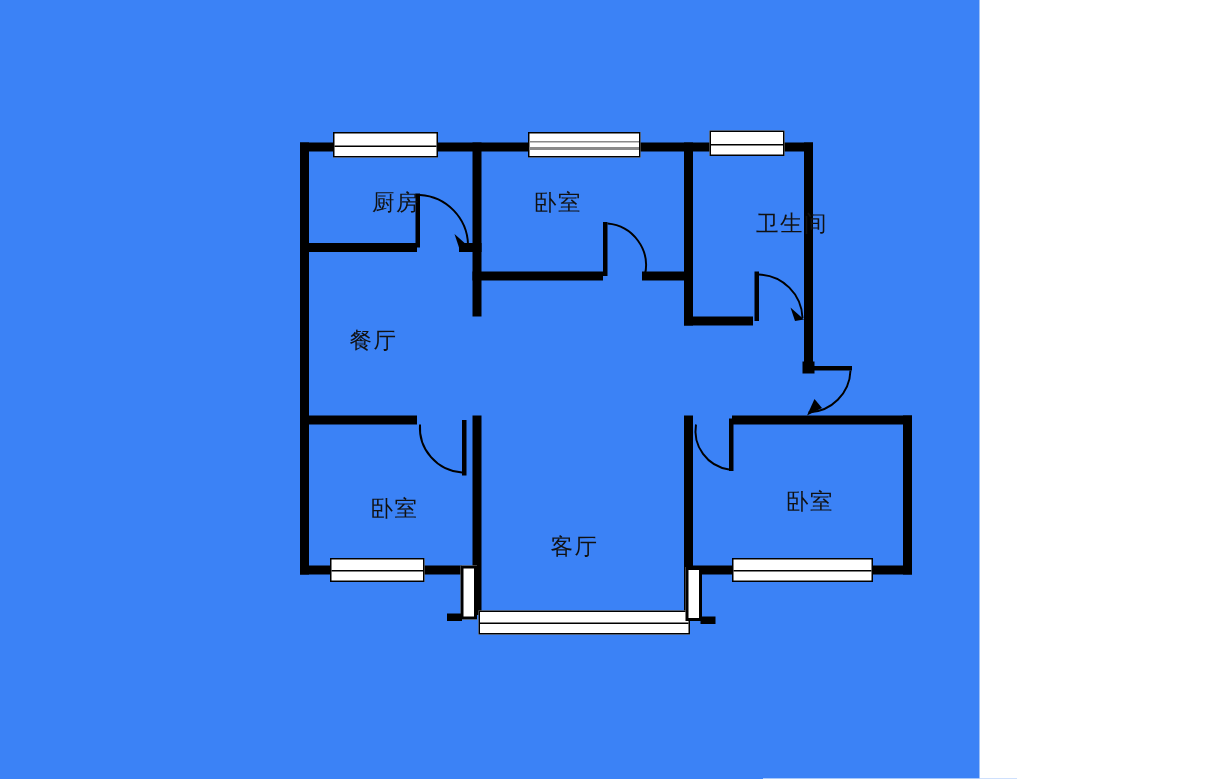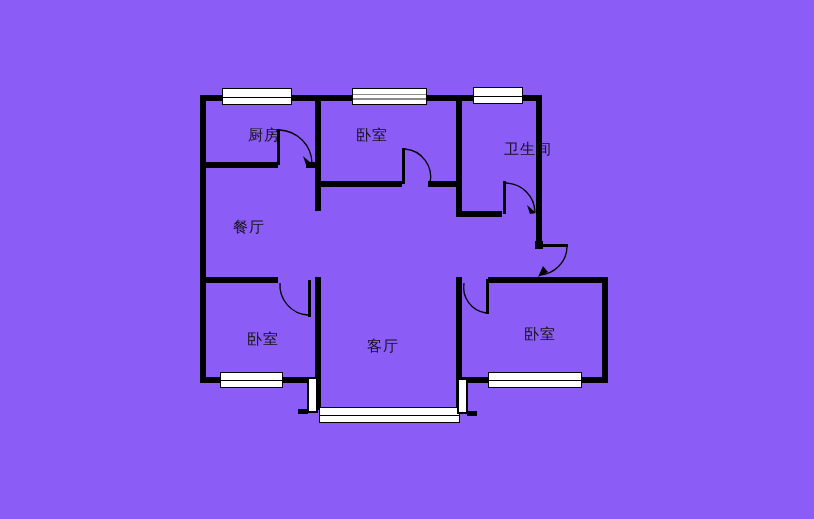--- a/index.html
+++ b/index.html
@@ -1,17 +1,17 @@
 <!DOCTYPE html>
 <html><head>
 <meta charset="utf-8">
 <style>
   html,body{margin:0;padding:0;background:#ffffff;}
   #canvas{
-    position:relative;width:814px;height:519px;background:#8b5cf6;overflow:hidden;
+    position:relative;width:653px;height:519px;background:#3b82f6;overflow:hidden;
     font-family:"DejaVu Sans","Liberation Sans",sans-serif;
   }
   .wall{position:absolute;background:#000000;z-index:1;}
   .window{
     position:absolute;background:#ffffff;border:1.5px solid #000000;
     box-sizing:border-box;z-index:2;
   }
   .window .midline{
     position:absolute;left:0;right:0;top:50%;height:1px;background:#000000;
   }
@@ -100,16 +100,16 @@
     <line x1="542" y1="245.5" x2="568" y2="245.5" stroke="#000" stroke-width="3"></line>
     <path d="M 567 247 A 29 29 0 0 1 539 275" fill="none" stroke="#000" stroke-width="1.3"></path>
     <polygon points="538,277 548,272 543,266" fill="#000"></polygon>
   </svg>
 
   <div class="room-label" style="left:248px;top:127px;">厨房</div>
   <div class="room-label" style="left:356px;top:127px;">卧室</div>
   <div class="room-label" style="left:504px;top:141px;">卫生间</div>
   <div class="room-label" style="left:233px;top:219px;">餐厅</div>
   <div class="room-label" style="left:247px;top:331px;">卧室</div>
-  <div class="room-label" style="left:367px;top:338px;text-align:right;">客厅</div>
+  <div class="room-label" style="left:367px;top:356px;text-align:right;">客厅</div>
   <div class="room-label" style="left:524px;top:326px;">卧室</div>
 
 </div>
 
 </body></html>

